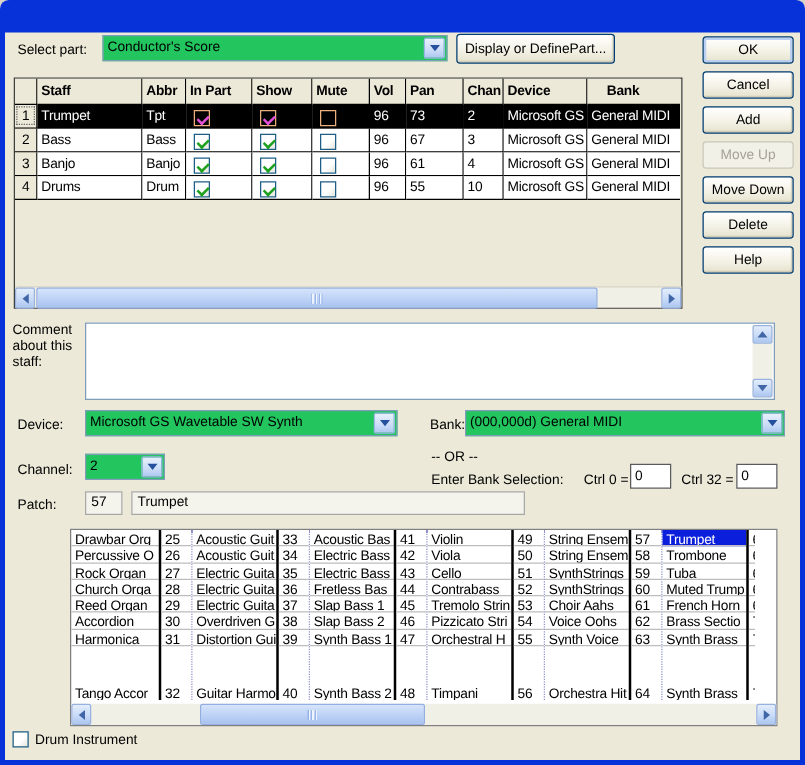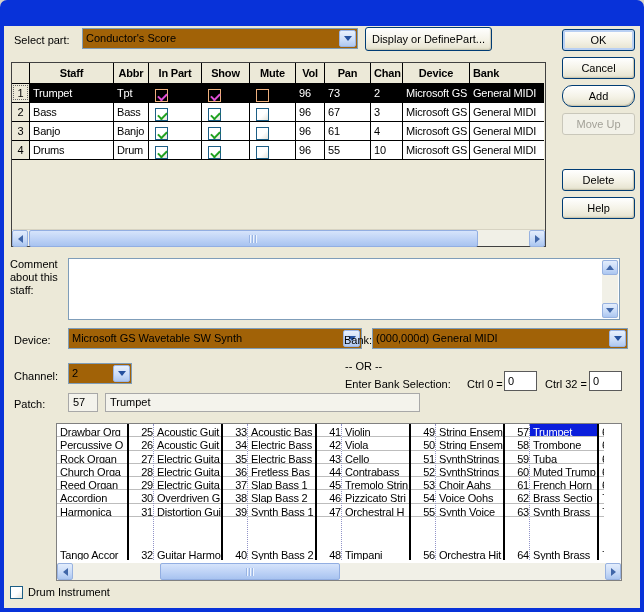--- a/index.html
+++ b/index.html
@@ -18,43 +18,43 @@
   .lbl{position:absolute;white-space:nowrap;}
 
   
   .xpbtn{position:absolute;left:562px;width:73px;height:22px;border:1px solid #003C74;border-radius:3px;
     background:linear-gradient(180deg,#FFFFFF 0%,#F4F2E6 55%,#E9E6D4 88%,#DDD9C4 100%);
     text-align:center;line-height:20px;box-shadow:inset -1px -1px 1px #c9c5b0;}
   .xpbtn.default{box-shadow:inset 0 0 0 2px #b9d0f3, inset -1px -1px 1px #c9c5b0;}
   .xpbtn.disabled{color:#a3a198;border-color:#c9c7ba;background:#F2F1E8;box-shadow:none;}
 
   
-  .combo{position:absolute;background:#a16207;border:1px solid #7F9DB9;}
+  .combo{position:absolute;background:#22c55e;border:1px solid #7F9DB9;}
   .combo .val{position:absolute;left:3px;top:0;right:20px;line-height:19px;overflow:hidden;white-space:nowrap;}
   .combo-btn{position:absolute;right:1px;top:1px;bottom:1px;width:17px;border:1px solid #9ab4e4;border-radius:2px;
     background:linear-gradient(180deg,#E8F0FC 0%,#CBDCF8 60%,#AFC8F0 100%);display:flex;align-items:center;justify-content:center;}
   .edit{position:absolute;background:#fff;border:1px solid #5a5a5a;padding:1px 3px;line-height:16px;}
   .rofield{position:absolute;background:#f4f3ec;border:1px solid #a8a8a8;padding:0 4px;line-height:17px;overflow:hidden;white-space:nowrap;}
 
   
   .tri{width:0;height:0;border-style:solid;display:inline-block;}
   .tri-down{border-width:5px 4px 0 4px;border-color:#24509e transparent transparent transparent;}
   .tri-up{border-width:0 4px 5px 4px;border-color:transparent transparent #4066a8 transparent;}
   .tri-left{border-width:4px 5px 4px 0;border-color:transparent #4066a8 transparent transparent;}
   .tri-right{border-width:4px 0 4px 5px;border-color:transparent transparent transparent #4066a8;}
 
   
   .staff-table{position:absolute;left:11px;top:62px;width:535px;height:185px;border:1px solid #404040;background:#ece9d8;}
   .trow,.thead{display:flex;}
   .cell{border-right:1px solid #000;border-bottom:1px solid #000;height:19px;line-height:18px;
         padding:0 3px;overflow:hidden;white-space:nowrap;background:#fff;letter-spacing:-.2px;}
-  .thead .cell{height:21px;line-height:20px;font-weight:bold;text-align:center;background:#ece9d8;border-bottom:1px solid #000;}
+  .thead .cell{height:21px;line-height:20px;font-weight:bold;background:#ece9d8;border-bottom:1px solid #000;}
   .c0{width:18px;}.c1{width:84px;}.c2{width:35px;}.c3{width:53px;}.c4{width:48px;}.c5{width:46px;}
   .c6{width:29px;}.c7{width:46px;}.c8{width:32px;}.c9{width:67px;}.c10{width:74px;border-right:none;}
-  .thead .c10{text-align:left;padding-right:20px;}
+  .thead .c10{text-align:center;padding-right:20px;}
   .cell.c-num{background:#ece9d8;text-align:center;padding:0;}
   .trow.selected .cell{background:#000;color:#fff;}
   .trow.selected .cell.c-num{background:#ece9d8;color:#000;}
   .numfocus{display:block;margin:1px;height:15px;line-height:15px;border:1px dotted #666;}
   .cb{width:13px;height:13px;border:1px solid #1C5E86;background:linear-gradient(135deg,#ffffff 55%,#e4e4dc 100%);
       position:relative;display:inline-block;vertical-align:middle;margin:2px 0 0 3px;}
   .cb.checked::after{content:"";position:absolute;left:2px;top:3px;width:7px;height:4px;
       border-left:2px solid #1FA11F;border-bottom:2px solid #1FA11F;transform:rotate(-45deg);}
   .trow.selected .cb{border-color:#EDAF7C;background:#000;}
   .trow.selected .cb.checked::after{border-color:#E14FD6;}
@@ -73,21 +73,21 @@
   
   .comment-box{position:absolute;left:68px;top:258px;width:552px;height:62px;background:#fff;border:1px solid #7F9DB9;}
 
   
   .pgrid{position:absolute;left:56px;top:423px;width:566px;height:158px;border:1px solid #808080;background:#fff;
          display:flex;flex-direction:column;}
   .pg-rows{display:flex;height:136px;overflow:hidden;}
   .pcol{display:flex;flex-direction:column;}
   .pname{width:68px;border-left:1px dotted #9193C8;}
   .pname.first{width:70px;border-left:none;}
-  .pnum{width:26px;border-left:2px solid #000;text-align:right;}
+  .pnum{width:26px;border-left:2px solid #000;}
   .pcol.clipped{width:7px;border-left:2px solid #000;overflow:hidden;}
   .pcell{height:17px;line-height:16px;border-bottom:1px solid #bdbdbd;padding-left:3px;
          overflow:hidden;white-space:nowrap;letter-spacing:-.2px;}
   .pcol .pcell:last-child{border-bottom:none;margin-top:30px;}
   .pcell.sel{background:#0A1EDC;color:#fff;}
   .pg-scroll{position:relative;margin-top:3px;height:17px;background:#F1F0E7;}
 </style>
 </head>
 <body>
 
@@ -100,22 +100,23 @@
     <span class="val">Conductor's Score</span>
     <span class="combo-btn">
         <i class="tri tri-down"></i>
       </span>
   </div>
   <div class="xpbtn" style="left:365px;top:27px;width:127px;height:24px;line-height:22px;">Display or DefinePart...</div>
 
   
   <div class="xpbtn default" style="top:29px;">OK</div>
   <div class="xpbtn" style="top:57px;">Cancel</div>
-  <div class="xpbtn" style="top:85px;border-radius:10px;">Add</div>
+  <div class="xpbtn" style="top:85px;">Add</div>
   <div class="xpbtn disabled" style="top:113px;">Move Up</div>
+  <div class="xpbtn" style="top:141px;">Move Down</div>
   <div class="xpbtn" style="top:197px;">Help</div>
   <div class="xpbtn" style="top:169px;">Delete</div>
 
   
   <div class="staff-table">
     <div class="thead">
       <div class="cell c0"></div>
       <div class="cell c1">Staff</div>
       <div class="cell c2">Abbr</div>
       <div class="cell c3">In Part</div>
@@ -205,21 +206,21 @@
           <i class="tri tri-up"></i>
         </span>
       <span class="vsb-btn" style="bottom:0;top:auto;">
           <i class="tri tri-down" style="border-top-color:#4066a8;"></i>
         </span>
     </div>
   </div>
 
   
   <span class="lbl" style="left:14px;top:334px;">Device:</span>
-  <div class="combo" style="left:68px;top:328px;width:294px;height:21px;">
+  <div class="combo" style="left:68px;top:328px;width:250px;height:21px;">
     <span class="val">Microsoft GS Wavetable SW Synth</span>
     <span class="combo-btn">
         <i class="tri tri-down"></i>
       </span>
   </div>
   <span class="lbl" style="left:344px;top:334px;">Bank:</span>
   <div class="combo" style="left:372px;top:328px;width:256px;height:21px;">
     <span class="val">(000,000d) General MIDI</span>
     <span class="combo-btn">
         <i class="tri tri-down"></i>

